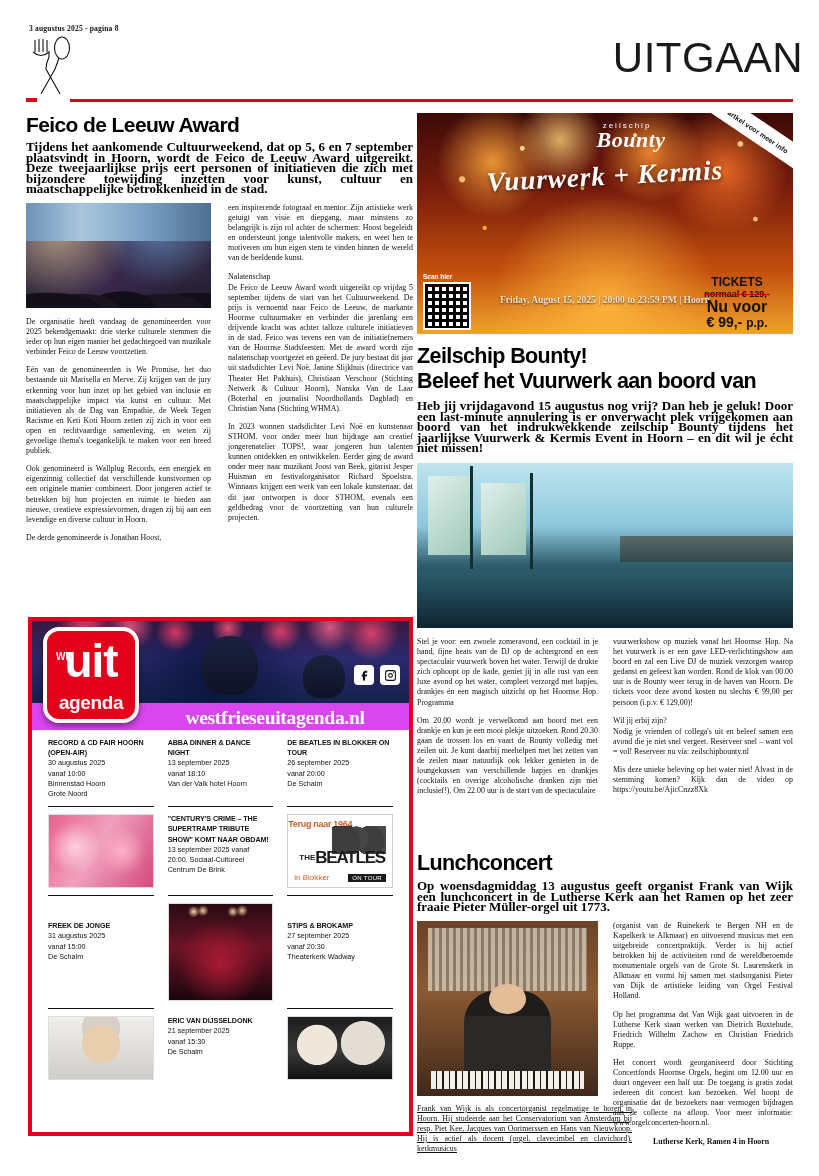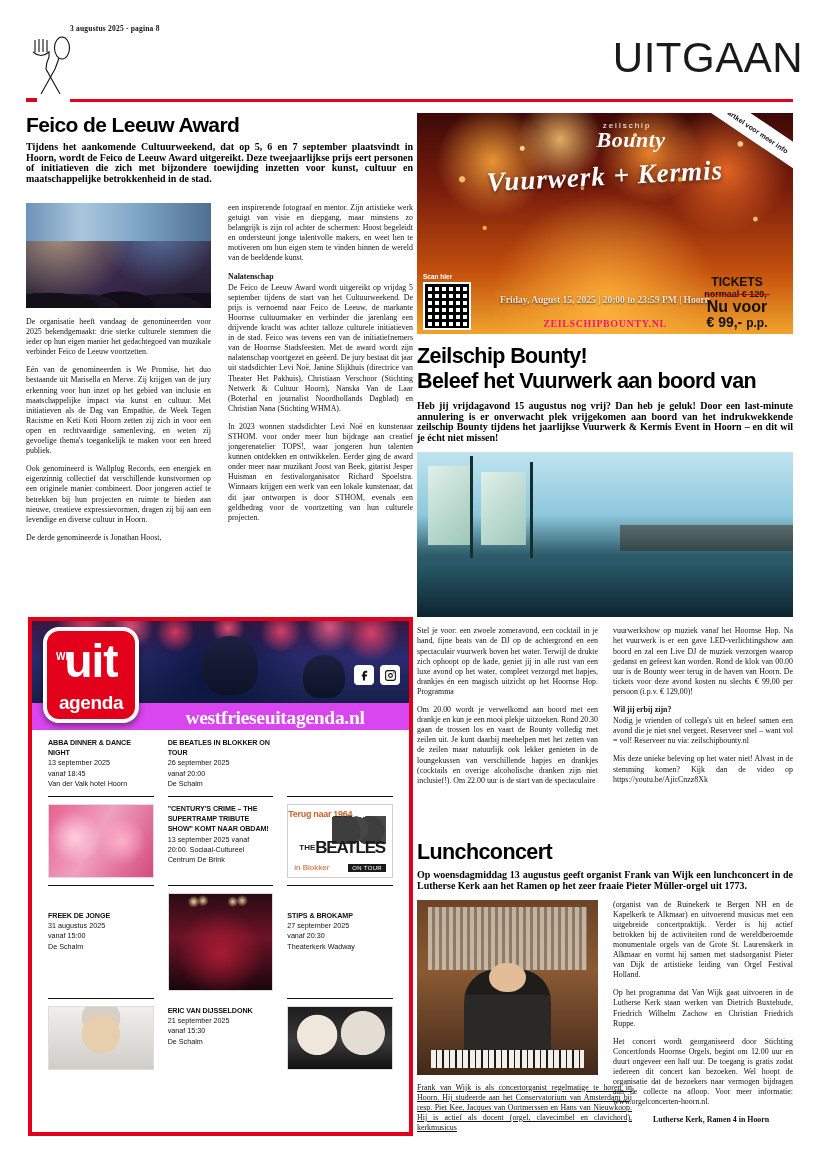--- a/index.html
+++ b/index.html
@@ -9,49 +9,49 @@
     font-family: "Liberation Serif", serif;
     overflow: hidden;
   }
   .page { position: relative; width: 819px; height: 1176px; background: #fff; }
 
   
   .masthead { position: absolute; left: 0; top: 0; width: 819px; height: 104px; }
   .kicker {
     position: absolute; left: 29px; top: 24px;
     font-family: "Liberation Serif", serif;
-    font-weight: 700; font-size: 7.5px; letter-spacing: .2px; color: #111; margin-left: 41px;
+    font-weight: 700; font-size: 7.5px; letter-spacing: .2px; color: #111;
   }
   .cutlery { position: absolute; left: 26px; top: 36px; width: 50px; height: 62px; }
   .section-title {
     position: absolute; right: 16px; top: 37px;
     font-family: "Liberation Sans", sans-serif;
     font-size: 42px; letter-spacing: .5px; color: #1a1a1a; font-weight: 300;
     line-height: 1;
   }
   .rule-wrap { position: absolute; left: 26px; top: 98px; width: 767px; height: 4px; }
   .rule-dash { position: absolute; left: 0; top: 0; width: 11px; height: 4px; background: #e2001a; }
   .rule-line { position: absolute; left: 44px; top: 1px; width: 723px; height: 2.5px; background: #e2001a; }
 
   
   .head-1 {
     font-family: "Liberation Sans", sans-serif;
     font-weight: 700; color: #000; letter-spacing: -0.6px;
   }
   .lead {
     font-family: "Liberation Serif", serif; font-weight: 700;
-    font-size: 10px; line-height: 10.6px; color: #000; text-align: justify;
+    font-size: 13px; line-height: 10.6px; color: #000; text-align: justify;
   }
   .body-col {
     font-family: "Liberation Serif", serif;
     font-size: 7.9px; line-height: 10.1px; color: #111; text-align: justify;
     hyphens: auto;
   }
   .body-col p { margin-bottom: 8px; }
-  .body-col .sub { font-weight: 700; }
+  .body-col .sub { font-weight: 400; }
 
   
   #art-feico { position: absolute; left: 26px; top: 113px; width: 387px; }
   #art-feico .head-1 { font-size: 21px; line-height: 23px; }
   #art-feico .lead { margin-top: 6px; width: 387px; }
   .feico-cols { position: absolute; left: 26px; top: 203px; width: 387px; height: 400px; }
   .feico-c1 { position: absolute; left: 0; top: 0; width: 185px; }
   .feico-c2 { position: absolute; left: 202px; top: 0; width: 185px; }
   .photo-crowd {
     width: 185px; height: 105px; margin-bottom: 9px;
@@ -431,23 +431,30 @@
             </svg>
         </div>
       </div>
       <div class="ua-url">westfrieseuitagenda.nl</div>
     </div>
 
     <div class="ua-grid">
 
       <div class="ua-row">
         <div class="ua-cell">
+          <div class="ev-title">RECORD &amp; CD FAIR HOORN (OPEN-AIR)</div>
+          <div class="ev-meta">30 augustus 2025</div>
+          <div class="ev-meta">vanaf 10:00</div>
+          <div class="ev-meta">Binnenstad Hoorn</div>
+          <div class="ev-meta">Grote Noord</div>
+        </div>
+        <div class="ua-cell">
           <div class="ev-title">ABBA DINNER &amp; DANCE NIGHT</div>
           <div class="ev-meta">13 september 2025</div>
-          <div class="ev-meta">vanaf 18:45</div>
+          <div class="ev-meta">vanaf 18:10</div>
           <div class="ev-meta">Van der Valk hotel Hoorn</div>
         </div>
         <div class="ua-cell">
           <div class="ev-title">DE BEATLES IN BLOKKER ON TOUR</div>
           <div class="ev-meta">26 september 2025</div>
           <div class="ev-meta">vanaf 20:00</div>
           <div class="ev-meta">De Schalm</div>
         </div>
       </div>
 
@@ -553,21 +560,20 @@
       <div class="bty-bg"></div>
       <div class="bty-spark"></div>
 
       <div class="bty-brand">
         <div class="zs">zeilschip</div>
         <div class="bn">Bounty</div>
       </div>
 
       <div class="bty-script">Vuurwerk + Kermis</div>
       <div class="bty-when">Friday, August 15, 2025 | 20:00 to 23:59 PM | Hoorn</div>
-      <div class="bty-site">ZEILSCHIPBOUNTY.NL</div>
 
       <div class="bty-scan">
         <div>Scan hier</div>
         <div class="qr">
             <div class="qr-inner"></div>
           </div>
       </div>
 
       <div class="bty-tickets">
         <div class="t1">TICKETS</div>

